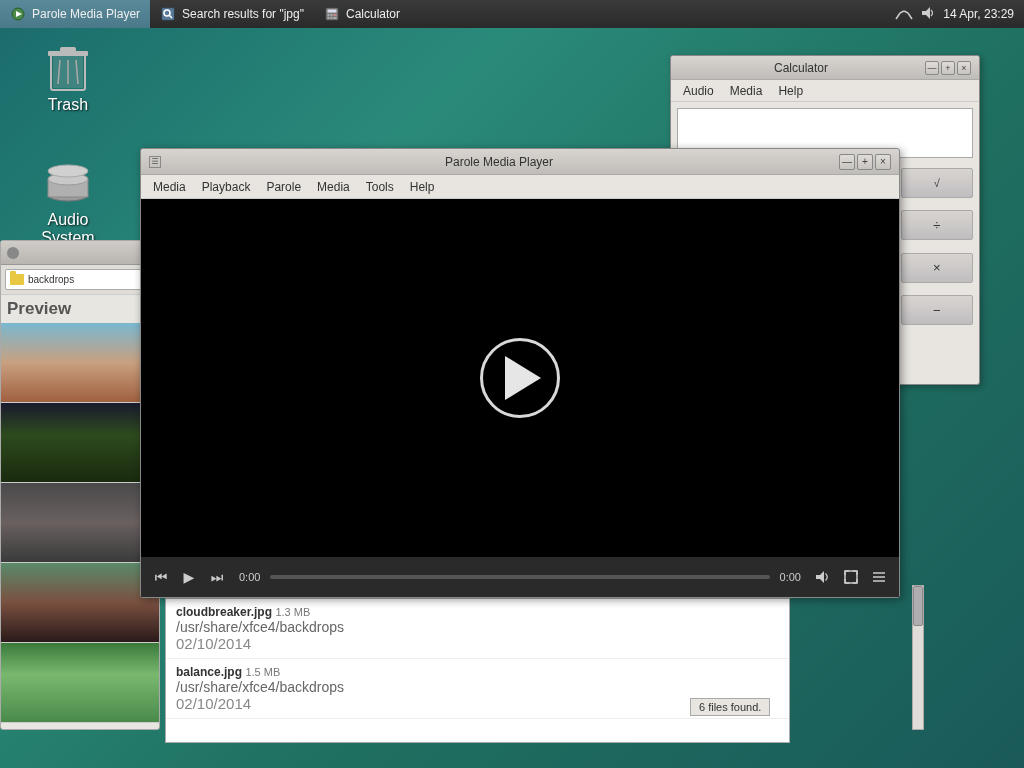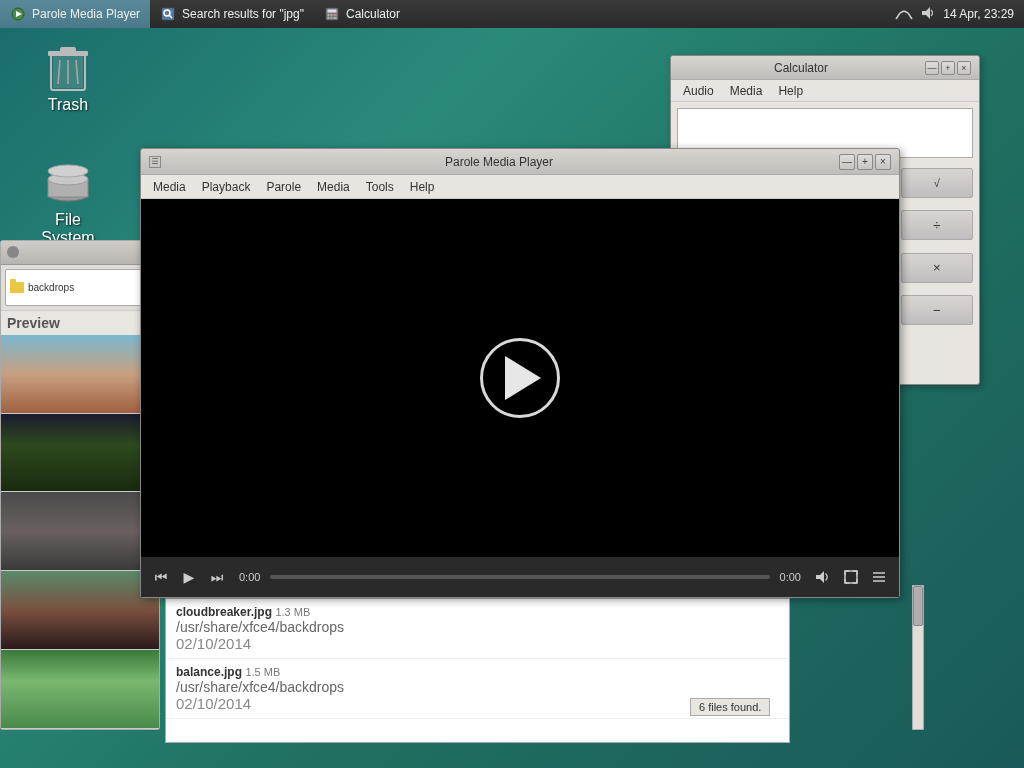--- a/index.html
+++ b/index.html
@@ -118,21 +118,21 @@
       border-bottom: 1px solid #ccc;
       display: flex;
       align-items: center;
     }
     .fb-location {
       display: flex;
       align-items: center;
       background: white;
       border: 1px solid #aaa;
       border-radius: 2px;
-      padding: 12px 4px;
+      padding: 4px 4px;
       font-size: 10px;
       color: #333;
       width: 100%;
     }
     .fb-folder-icon {
       width: 14px;
       height: 11px;
       background: #e8c840;
       border-radius: 1px;
       margin-right: 4px;
@@ -143,21 +143,21 @@
       position: absolute;
       top: -3px;
       left: 0;
       width: 6px;
       height: 3px;
       background: #e8c840;
       border-radius: 1px 1px 0 0;
     }
     #preview-label {
       padding: 4px 6px;
-      font-size: 14px;
+      font-size: 17px;
       color: #555;
       font-weight: bold;
     }
     .preview-item {
       width: 100%;
       height: 80px;
       overflow: hidden;
       border-bottom: 1px solid #ccc;
     }
     
@@ -526,21 +526,21 @@
 
 <div class="desktop-icon" style="top:155px; left:28px;">
   <div class="desktop-icon-img">
     <svg width="44" height="40" viewBox="0 0 44 40">
       <ellipse cx="22" cy="32" rx="20" ry="6" fill="#9a9a9a" stroke="#777" stroke-width="1"></ellipse>
       <rect x="2" y="16" width="40" height="18" fill="#b0b0b0" stroke="#888" stroke-width="1"></rect>
       <ellipse cx="22" cy="16" rx="20" ry="6" fill="#c8c8c8" stroke="#999" stroke-width="1"></ellipse>
       <ellipse cx="22" cy="8" rx="20" ry="6" fill="#d0d0d0" stroke="#aaa" stroke-width="1"></ellipse>
     </svg>
   </div>
-  <span class="desktop-icon-label">File System</span>
+  <span class="desktop-icon-label">Audio System</span>
 </div>
 
 <div id="file-browser">
   <div id="file-browser-titlebar">
     <div class="fb-close-btn"></div>
     <span style="font-size:11px; color:#555;"></span>
   </div>
   <div id="file-browser-toolbar">
     <div class="fb-location">
       <div class="fb-folder-icon"></div>

